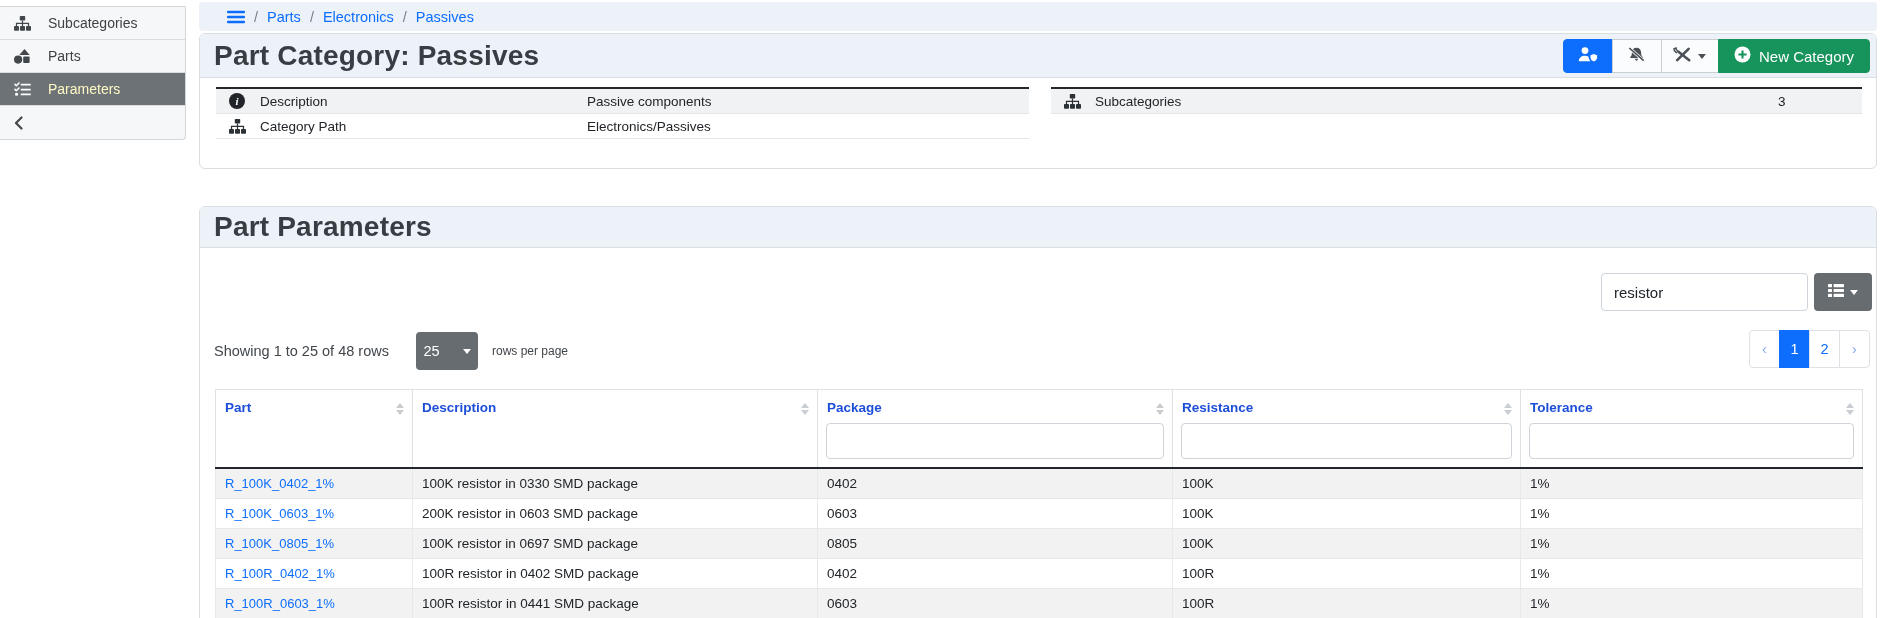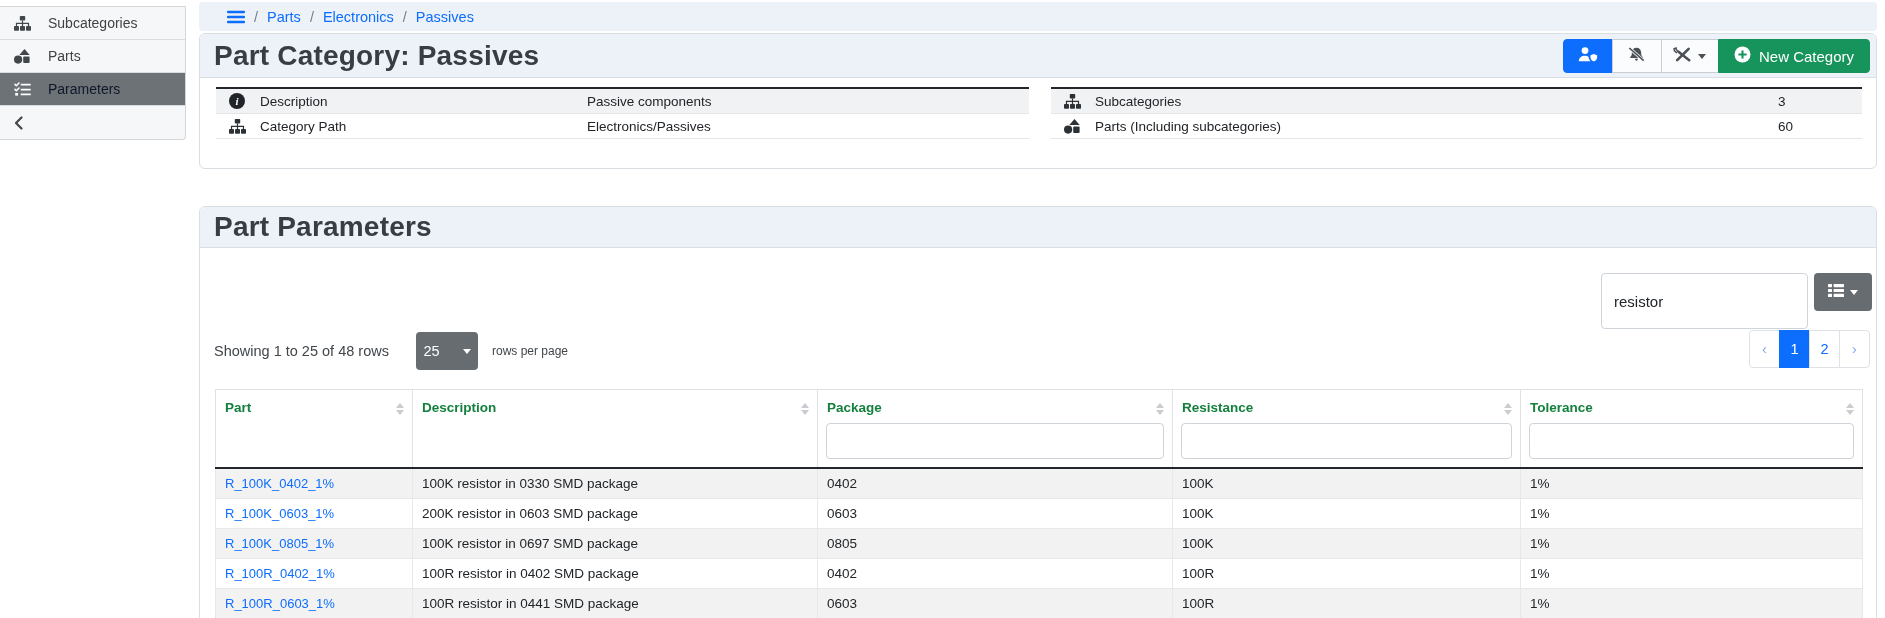--- a/index.html
+++ b/index.html
@@ -8,21 +8,21 @@
   a{text-decoration:none}
   button{font-family:inherit;cursor:pointer}
   input{font-family:inherit}
 
   
   .sidebar{position:absolute;left:0;top:6px;width:186px;background:#f6f7f8;
            border:1px solid #d3d7da;border-left:none;box-sizing:border-box;border-radius:0 0 4px 0}
   .sb-item{height:33px;display:flex;align-items:center;padding-left:14px;border-bottom:1px solid #d9dcdf;
            color:#3e4347;cursor:pointer;box-sizing:border-box}
   .sb-item:last-child{border-bottom:none}
-  .sb-item.active{background:#6d7277;color:#0f172a}
+  .sb-item.active{background:#6d7277;color:#fef9c3}
   .sb-icon{width:34px;display:flex;align-items:center;color:#42474c}
   .sb-item.active .sb-icon{color:#fff}
   .sb-label{font-size:14px}
 
   
   .topbar{position:absolute;left:199px;top:2px;width:1678px;height:29px;background:#edf1f8;border-radius:4px;
           display:flex;align-items:center;padding-left:28px;gap:9px;font-size:14.5px;box-sizing:border-box}
   .bc-link{color:#0d6efd}
   .bc-sep{color:#74808c}
   .hamburger{display:flex;align-items:center;cursor:pointer}
@@ -59,21 +59,21 @@
             border-bottom:1px solid #e3e6e9;font-size:13.5px}
   .info-row.striped{background:#f1f2f4}
   .info-icon{position:absolute;left:11px;width:20px;display:flex;justify-content:center;color:#2c3136}
   .ic-info{width:16px;height:16px;border-radius:50%;background:#212529;color:#fff;display:inline-flex;
            align-items:center;justify-content:center;font:italic bold 11px "Liberation Serif",serif}
   .info-label{position:absolute;left:44px}
   .info-left .info-value{position:absolute;left:371px}
   .info-right .info-value{position:absolute;left:727px}
 
   
-  .search-input{position:absolute;left:1401px;top:25px;width:207px;height:56px;border:1px solid #ced4da;
+  .search-input{position:absolute;left:1401px;top:25px;width:207px;height:38px;border:1px solid #ced4da;
                 border-radius:4px;padding:0 12px;font-size:15px;box-sizing:border-box;color:#212529}
   .view-btn{position:absolute;left:1614px;top:25px;width:58px;height:38px;background:#676c70;border:none;
             border-radius:4px;display:flex;align-items:center;justify-content:center;gap:6px;color:#fff}
   .showing-text{position:absolute;left:14px;top:84px;height:38px;display:flex;align-items:center;
                 font-size:14.5px;color:#41464b}
   .pagesize-btn{position:absolute;left:216px;top:84px;width:62px;height:38px;background:#676c70;color:#fff;
                 border:none;border-radius:4px;font-size:14.5px;display:flex;align-items:center;
                 justify-content:center;gap:23px}
   .rpp-text{position:absolute;left:292px;top:84px;height:38px;display:flex;align-items:center;
             font-size:12px;color:#41464b}
@@ -83,21 +83,21 @@
   .pg-btn:first-child{border-radius:4px 0 0 4px;margin-left:0}
   .pg-btn:last-child{border-radius:0 4px 4px 0}
   .pg-btn.arrow{color:#84a9ee}
   .pg-btn.active{background:#0d6efd;border-color:#0d6efd;color:#fff}
 
   
   .params-table{position:absolute;left:15px;top:141px;border-collapse:collapse;table-layout:fixed;
                 width:1647px;font-size:13.5px}
   .params-table thead th{border:1px solid #dee2e6;border-bottom:2px solid #23272b;vertical-align:top;
                 text-align:left;padding:0;height:77px;position:relative;background:#fff;font-weight:bold}
-  .th-label{padding:10px 22px 0 9px;font-size:13.5px;color:#15803d}
+  .th-label{padding:10px 22px 0 9px;font-size:13.5px;color:#1d4ed8}
   .sort{position:absolute;right:8px;top:13px;display:flex;flex-direction:column;gap:2px}
   .sort i{width:0;height:0;border-left:4px solid transparent;border-right:4px solid transparent;display:block}
   .sort .up{border-bottom:5px solid #c9ccd0}
   .sort .down{border-top:5px solid #c9ccd0}
   .col-filter{display:block;margin:8px 8px 0 8px;width:calc(100% - 16px);height:36px;border:1px solid #ced4da;
               border-radius:4px;box-sizing:border-box;padding:0 8px;font-size:14px}
   .params-table tbody td{border:1px solid #e6e8ea;height:30px;padding:0 9px;box-sizing:border-box;
               font-weight:normal;color:#212529}
   .params-table tbody tr:nth-child(odd){background:#f2f2f2}
   .params-table td a{color:#0d6efd;font-size:13px}
@@ -240,31 +240,20 @@
                 <rect x="0" y="10" width="5" height="4.8" rx="0.8"></rect>
                 <rect x="6" y="10" width="5" height="4.8" rx="0.8"></rect>
                 <rect x="12" y="10" width="5" height="4.8" rx="0.8"></rect>
               </g>
               <path d="M8.5 4.6 V7.3 M2.5 10 V7.3 H14.5 V10 M8.5 7.3 V10" stroke="currentColor" stroke-width="1.2" fill="none"></path>
             </svg>
           </span>
         <span class="info-label">Subcategories</span>
         <span class="info-value">3</span>
       </div>
-      <div class="info-row">
-        <span class="info-icon">
-            <svg width="16" height="15" viewBox="0 0 16 15" fill="currentColor">
-              <path d="M10.5 0 L15.7 6 H5.3 Z"></path>
-              <circle cx="4.1" cy="10.6" r="4.1"></circle>
-              <rect x="9.2" y="7.6" width="6.4" height="6.4" rx="1"></rect>
-            </svg>
-          </span>
-        <span class="info-label">Parts (Including subcategories)</span>
-        <span class="info-value">60</span>
-      </div>
     </div>
   </div>
 </section>
 
 <section class="card params-card">
   <div class="card-header">
     <span class="card-title">Part Parameters</span>
   </div>
   <div class="card-body">
     <input class="search-input" type="text" value="resistor" style="">

